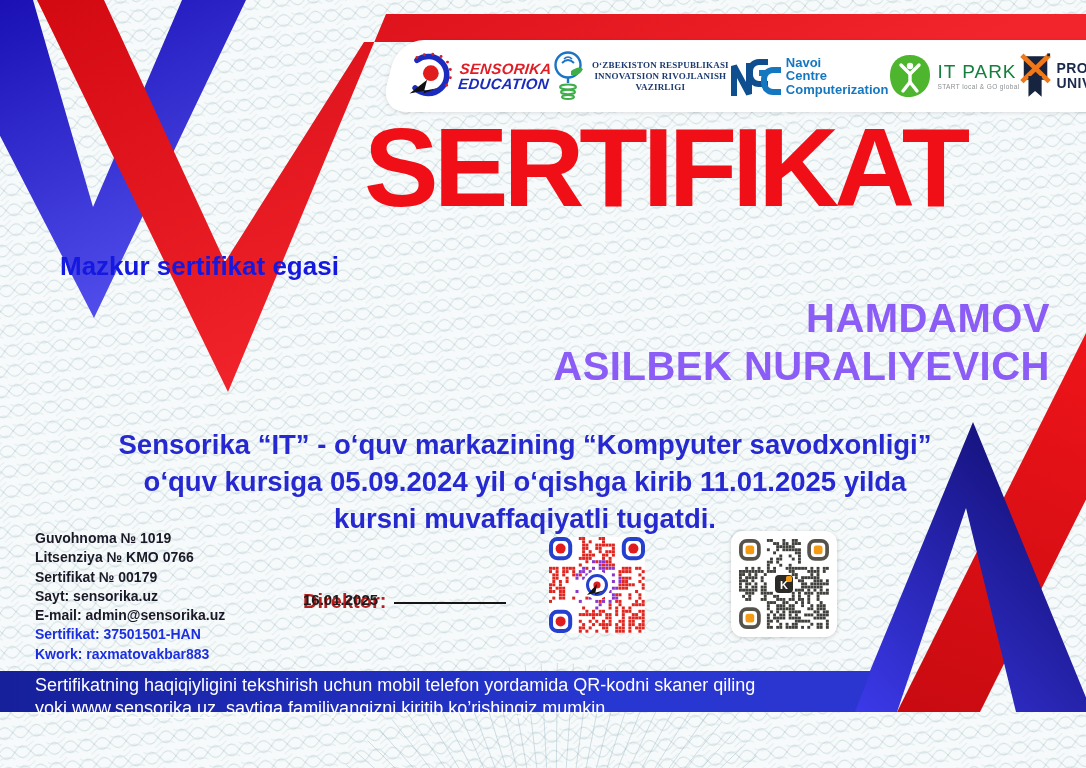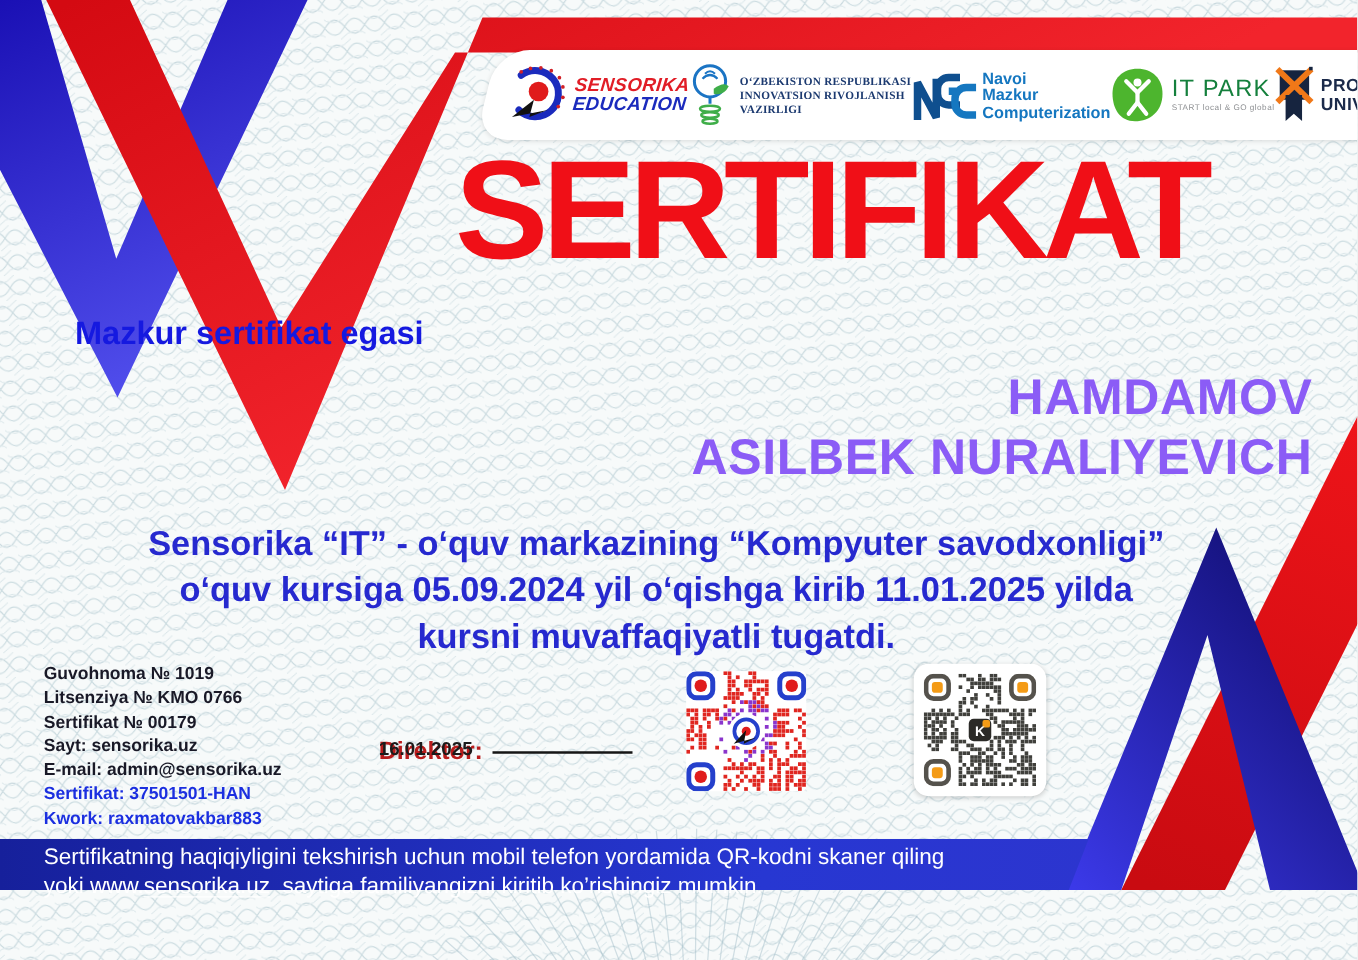--- a/index.html
+++ b/index.html
@@ -16,34 +16,34 @@
              border-radius:26px 0 0 26px;transform:skewX(-14deg);
              transform-origin:bottom left;box-shadow:0 1px 4px rgba(0,0,0,.12);}
   .logos-row{left:404px;top:44px;width:678px;height:64px;display:flex;
              align-items:center;justify-content:space-between;}
   .logo{display:flex;align-items:center;gap:5px;white-space:nowrap;}
   .sens-txt{font-style:italic;font-weight:bold;font-size:15px;line-height:15px;
             transform:skewX(-6deg);letter-spacing:.3px;}
   .sens-l1{color:#e11d26;}
   .sens-l2{color:#1b2bbd;}
   .min-txt{font-family:"Liberation Serif",serif;font-weight:bold;font-size:9px;
-           line-height:11px;color:#1c3a70;letter-spacing:.2px;}
+           line-height:11px;color:#1c3a70;letter-spacing:.2px;text-align:center;}
   .ncc-txt{font-weight:bold;font-size:13px;line-height:13.5px;color:#1577c0;}
   .itp-title{font-size:19px;line-height:19px;color:#15803d;letter-spacing:1px;font-weight:500;}
   .itp-sub{font-size:6.5px;color:#8d8f92;letter-spacing:.4px;margin-top:2px;}
   .profi-txt{font-weight:bold;font-size:14px;line-height:15px;color:#1b2a4a;letter-spacing:.4px;}
 
   
   .title{left:364px;top:112px;width:730px;font-size:112px;font-weight:bold;
          letter-spacing:-5px;line-height:1;color:#f00f17;white-space:nowrap;}
   .subtitle{left:60px;top:251px;width:990px;text-align:left;font-size:26px;
             font-weight:bold;color:#1519e0;}
   .name{left:60px;top:294px;width:990px;text-align:right;font-size:40px;
         font-weight:bold;color:#8b5cf6;line-height:48px;letter-spacing:.5px;}
-  .bodytxt{left:20px;top:416px;width:1010px;text-align:center;font-size:27.5px;
+  .bodytxt{left:20px;top:426px;width:1010px;text-align:center;font-size:27.5px;
            font-weight:bold;color:#2629cf;line-height:37px;}
 
   
   .details{left:35px;top:529px;font-size:14px;font-weight:bold;line-height:19.3px;}
   .details .dark{color:#191927;}
   .details .accent{color:#1b2fe0;}
 
   
   .sig{left:303px;top:590px;font-size:20px;font-weight:bold;color:#b91c1c;}
   .sig-line{display:inline-block;width:112px;border-bottom:2px solid #151515;
@@ -184,21 +184,21 @@
       <svg width="52" height="40" viewBox="0 0 52 40">
         <g fill="none" stroke-linecap="square">
           <path d="M5 38 V10 L20 38 V10" stroke="#0f4f8f" stroke-width="6"></path>
           <path d="M36 6 h-6 a9 9 0 0 0 -9 9 v4 a9 9 0 0 0 9 9 h6" stroke="#0f4f8f" stroke-width="6"></path>
           <path d="M49 14 h-5 a9 9 0 0 0 -9 9 v4 a9 9 0 0 0 9 9 h5" stroke="#1577c0" stroke-width="6"></path>
           <rect x="30" y="14" width="6" height="6" fill="#1577c0" stroke="none"></rect>
         </g>
       </svg>
       <div class="ncc-txt">
         <div>Navoi</div>
-        <div>Mazkur</div>
+        <div>Centre</div>
         <div>Computerization</div>
       </div>
     </div>
 
     <div class="logo">
       <svg width="44" height="46" viewBox="0 0 44 46">
         <path d="M22 2 C34 2 42 10 42 22 C42 36 32 44 20 44 C8 44 2 34 2 22 C2 10 10 2 22 2 Z" fill="#4db52e"></path>
         <g stroke="#ffffff" stroke-width="3.4" stroke-linecap="round" fill="none">
           <circle cx="22" cy="13" r="3.2" fill="#ffffff" stroke="none"></circle>
           <path d="M13 12 L22 21 M31 12 L22 21"></path>

